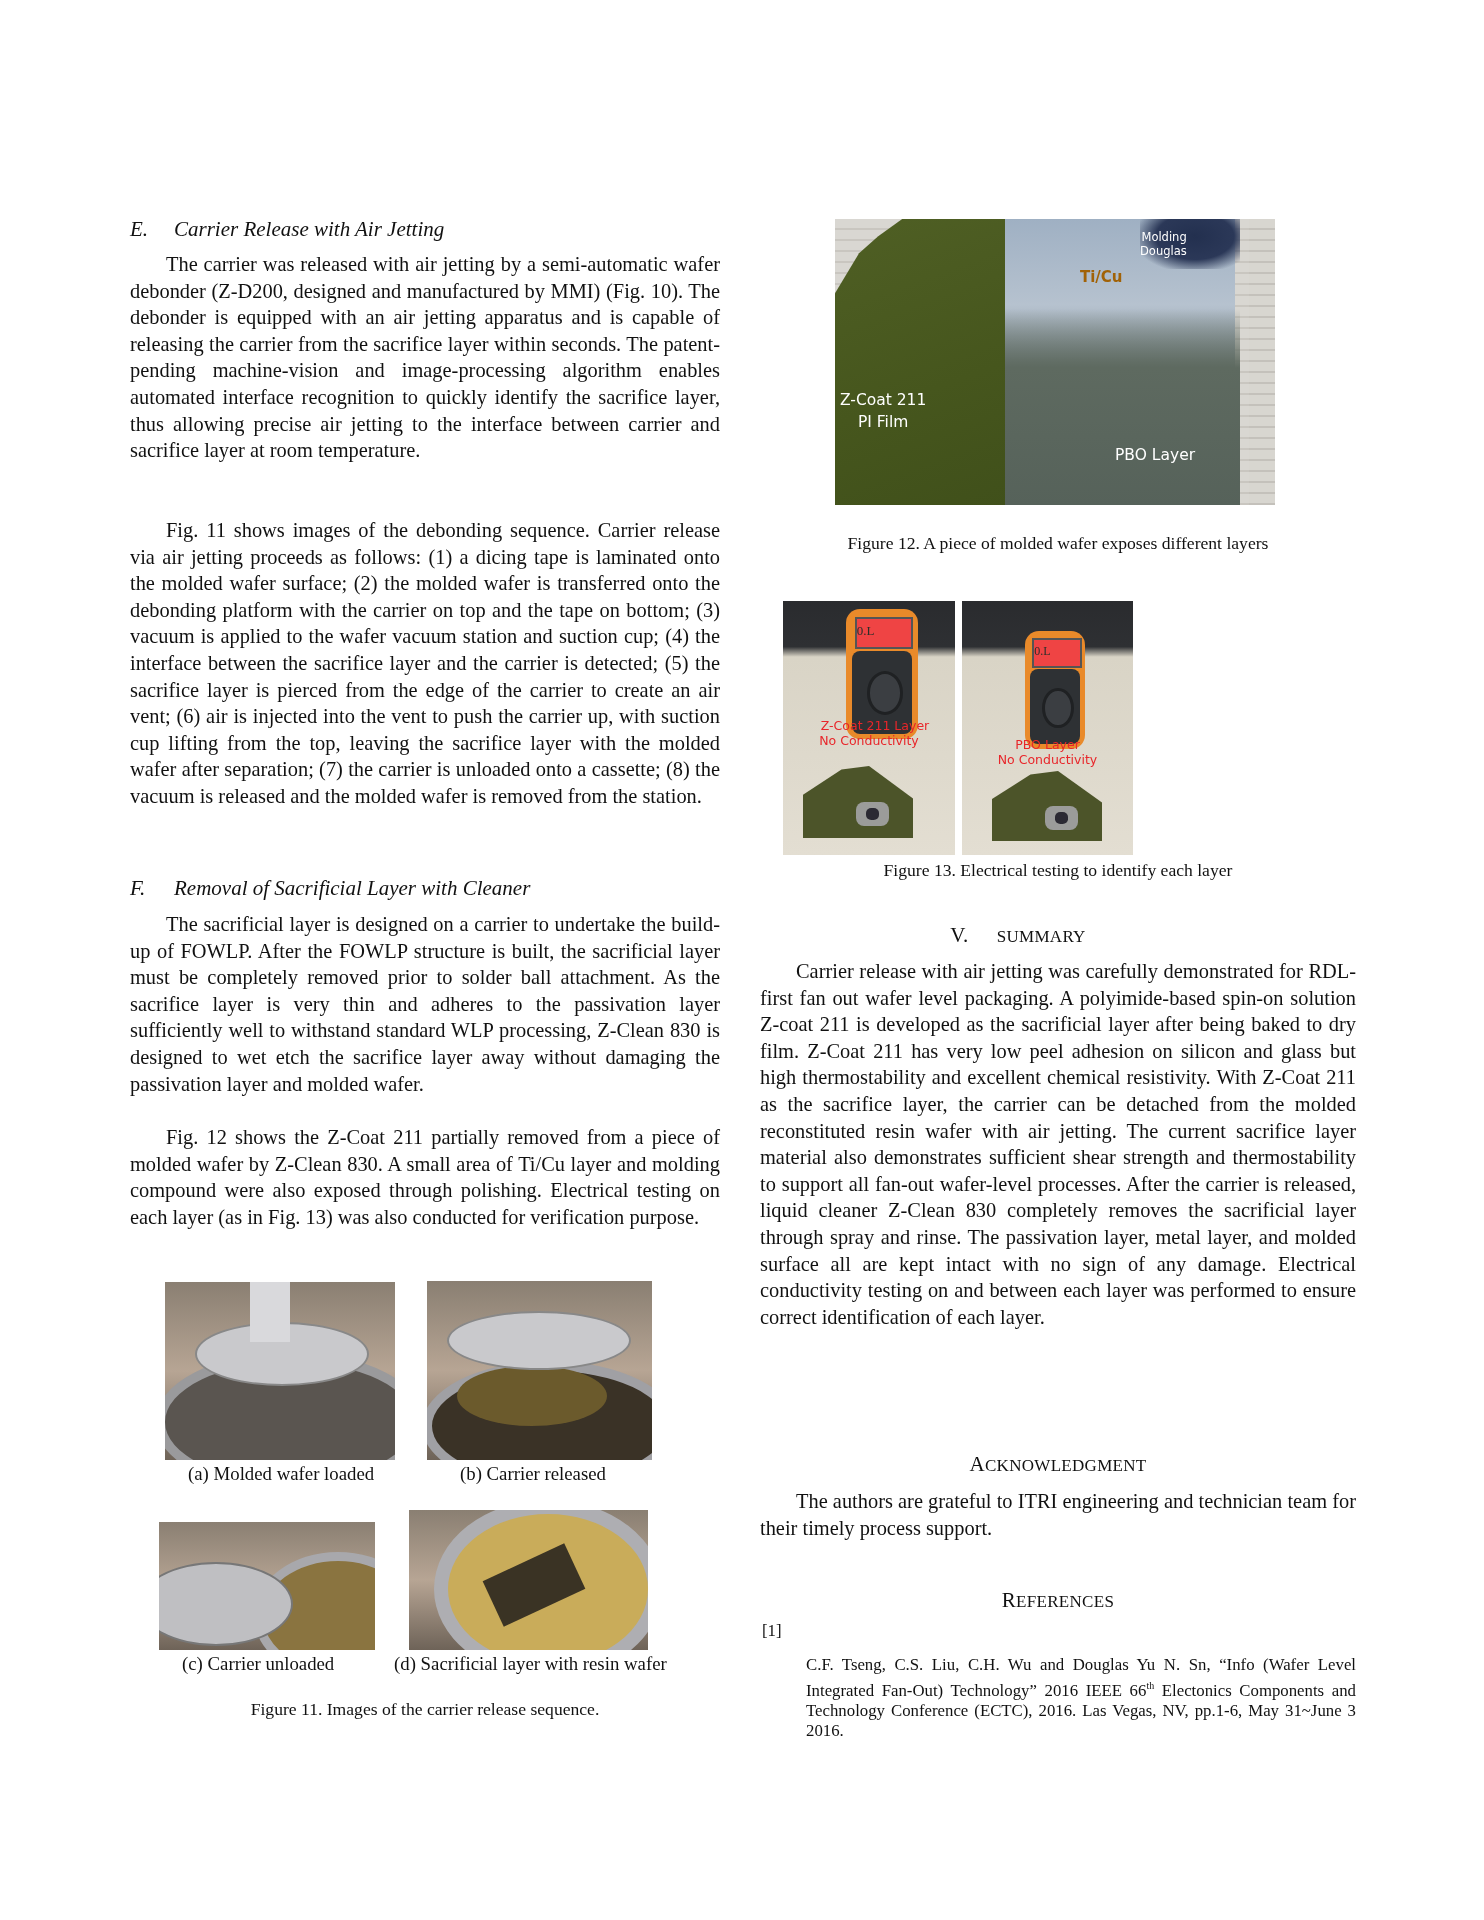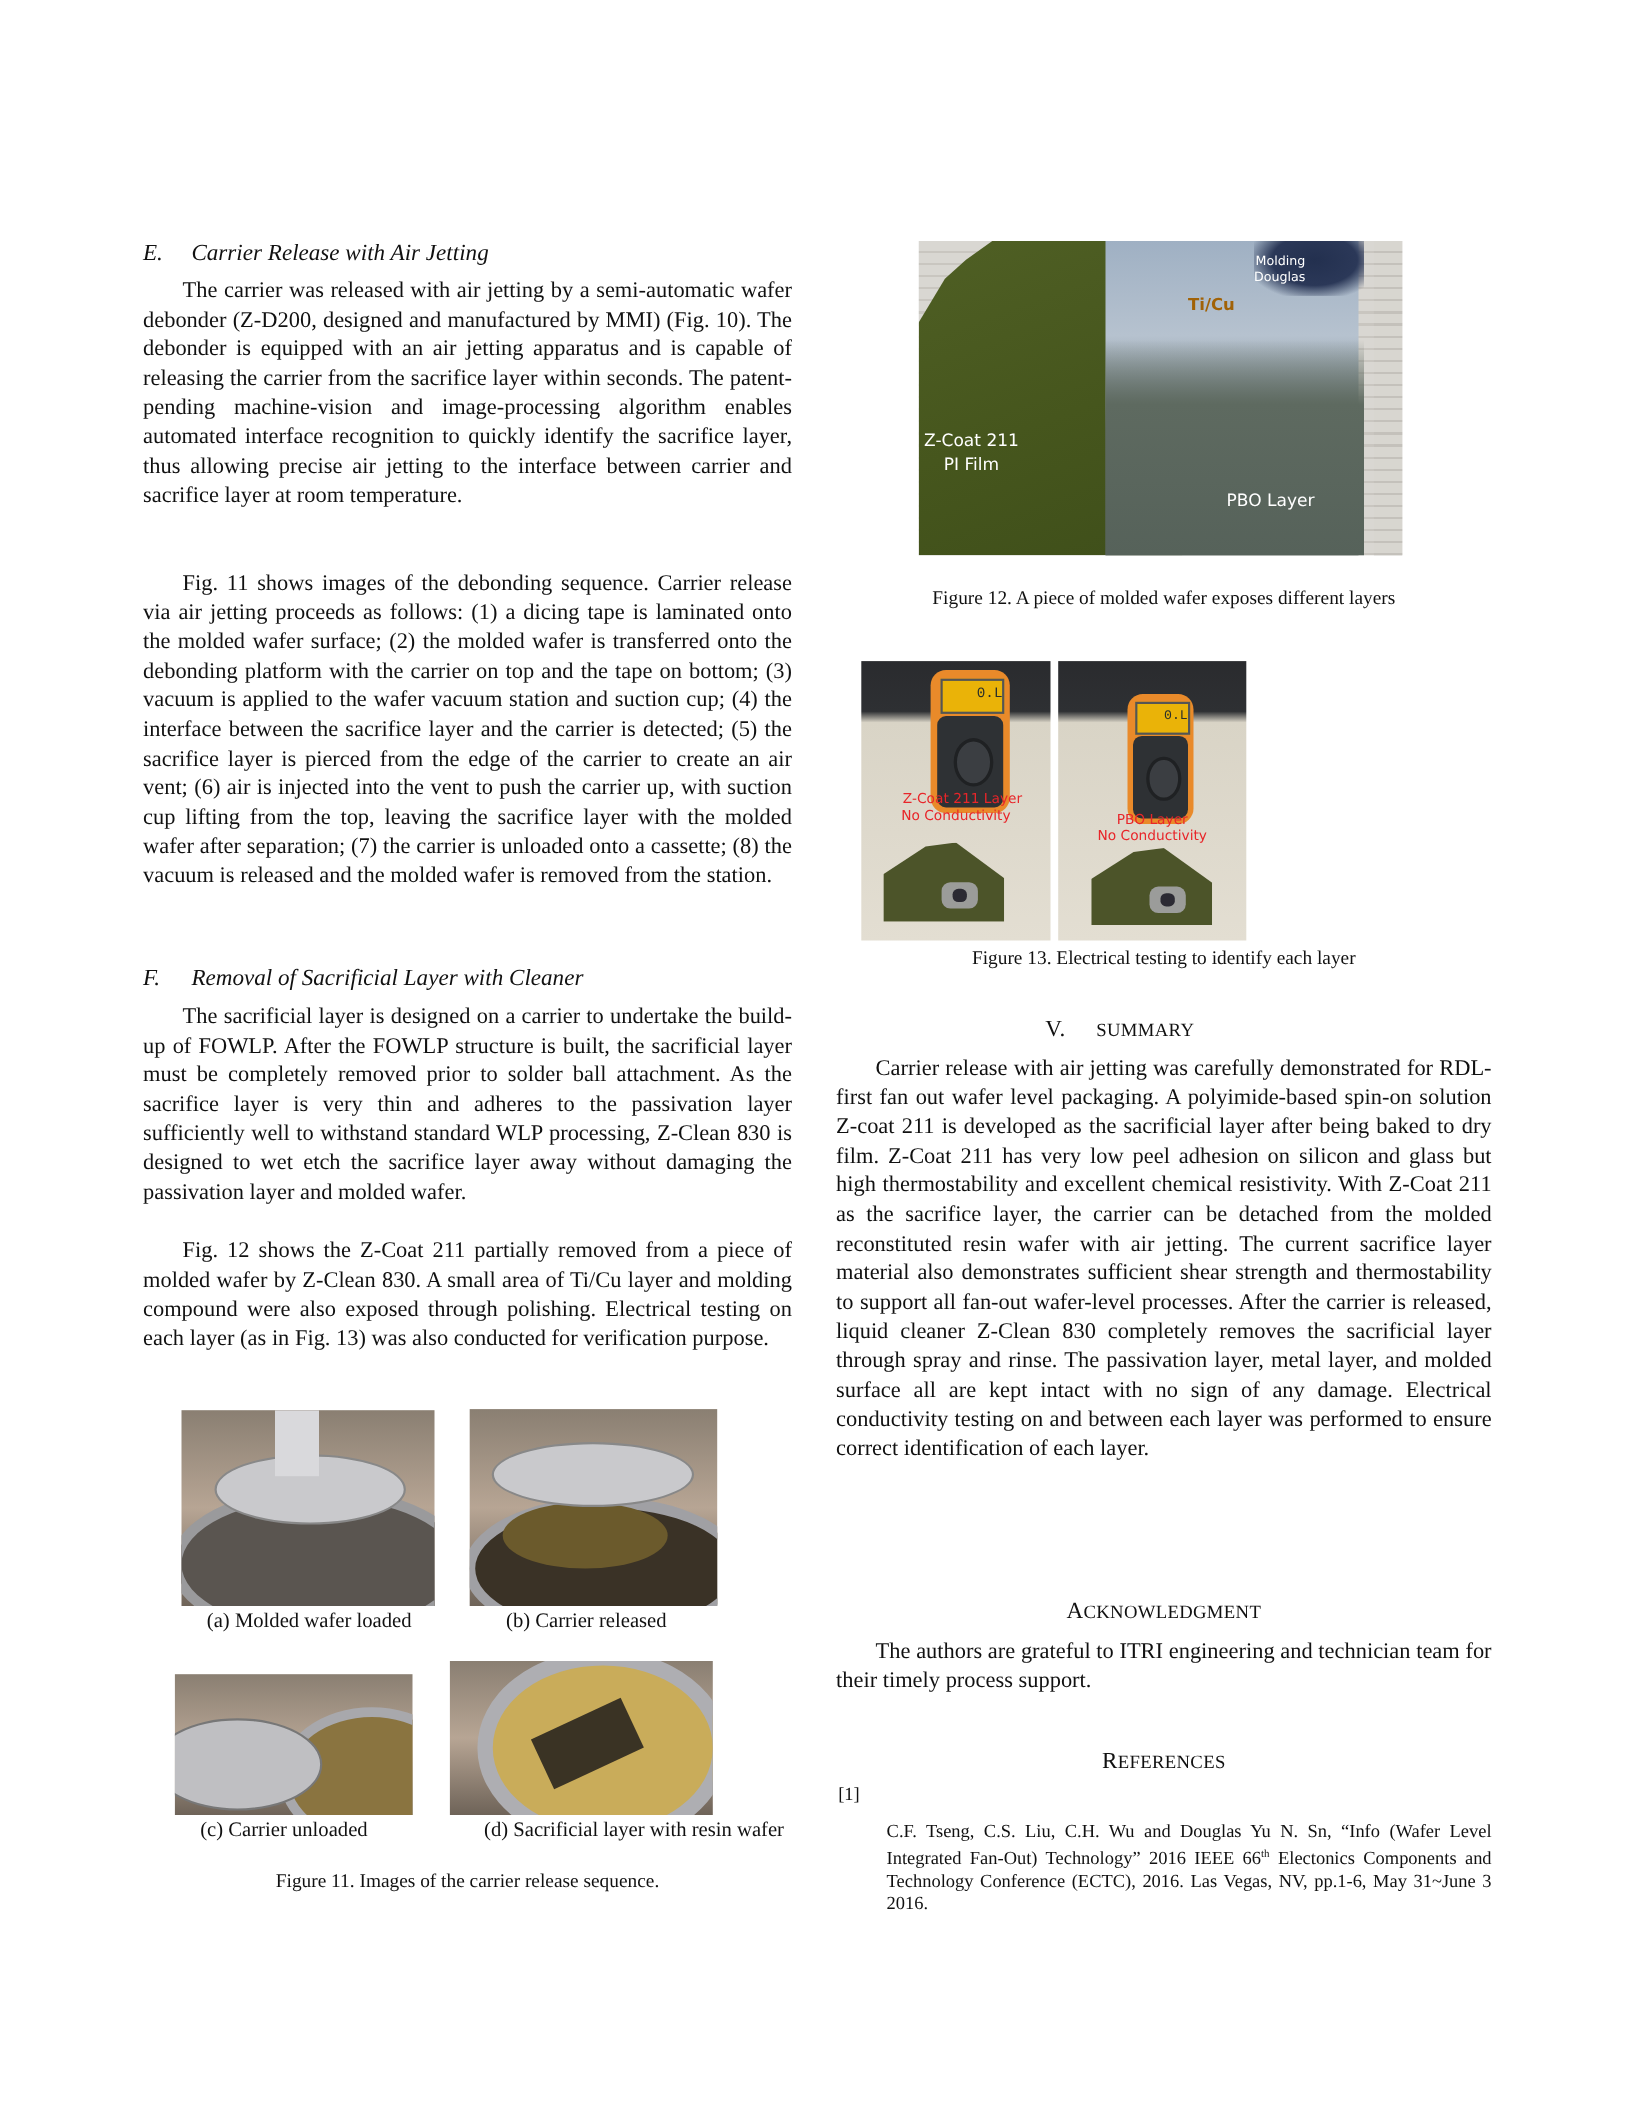--- a/index.html
+++ b/index.html
@@ -49,21 +49,21 @@
   .f12-mold { position: absolute; left: 305px; top: 0; width: 100px; height: 50px;
     background: radial-gradient(ellipse at 55% 35%, #23304f 0%, #2b3858 50%, rgba(60,75,110,0) 80%); }
   .f12-edge { position: absolute; right: 0; top: 0; width: 26px; height: 100%;
     background: repeating-linear-gradient(180deg, #d8d6d0 0 9px, #c4c1bb 9px 11px); }
   .f12-label { position: absolute; font-family: "DejaVu Sans", "Liberation Sans", sans-serif; color: #ffffff; white-space: nowrap; text-align: center; }
 
   
   .f13-panel { position: absolute; top: 0; height: 254px; overflow: hidden;
     background: linear-gradient(180deg, #2a2b2e 0%, #2e3033 18%, #d9d4c6 22%, #e3ded2 100%); }
   .meter { position: absolute; background: #e98a2a; border-radius: 14px; }
-  .meter .screen { position: absolute; left: 12%; top: 6%; width: 76%; height: 22%; background: #eab308; border: 2px solid #555; font-family: Liberation Mono, monospace; color: #2a2f2a; text-align: right; }
+  .meter .screen { position: absolute; left: 12%; top: 6%; width: 76%; height: 22%; background: #ef4444; border: 2px solid #555; font-family: Liberation Serif, serif; color: #2a2f2a; text-align: left; }
   .meter .body { position: absolute; left: 8%; top: 32%; width: 84%; height: 64%; background: #2e3134; border-radius: 8px; }
   .meter .dial { position: absolute; left: 25%; top: 25%; width: 50%; height: 45%; border-radius: 50%; background: #3b3e42; border: 3px solid #1f2123; }
   .wafer { position: absolute; background: #4c5429; clip-path: polygon(0 40%, 35% 5%, 60% 0, 100% 45%, 100% 100%, 0 100%); }
   .wafer .spot { position: absolute; left: 48%; top: 50%; width: 30%; height: 34%; background: #9b9c9a; border-radius: 8px; }
   .wafer .spot::after { content: ""; position: absolute; left: 30%; top: 25%; width: 40%; height: 50%; background: #2b2a33; border-radius: 40%; }
   .f13-text { position: absolute; font-family: "DejaVu Sans", "Liberation Sans", sans-serif; font-size: 12.5px; line-height: 15px; text-align: center; white-space: nowrap; }
 
   
   .photo { position: absolute; overflow: hidden; background: linear-gradient(180deg, #8a7f72 0%, #b7a594 50%, #6e6358 100%); }
   .ring { position: absolute; border-radius: 50%; }
@@ -103,21 +103,21 @@
   <div class="photo" style="left:159px; top:1522px; width:216px; height:128px;">
     <div class="ring" style="left:95px; top:30px; width:150px; height:110px; background:#8a7440; border:9px solid #a8a8ac;"></div>
     <div class="ring" style="left:-20px; top:40px; width:150px; height:80px; background:#bfbfc2; border:2px solid #777;"></div>
   </div>
   <div class="subcap" style="left:182px; top:1653px;">(c) Carrier unloaded</div>
 
   <div class="photo" style="left:409px; top:1510px; width:239px; height:140px;">
     <div class="ring" style="left:25px; top:-10px; width:200px; height:150px; background:#c9ac5a; border:14px solid #aeaeb2;"></div>
     <div style="position:absolute; left:80px; top:50px; width:90px; height:50px; background:#3a3324; transform:rotate(-25deg);"></div>
   </div>
-  <div class="subcap" style="left:440px; top:1653px;">(d) Sacrificial layer with resin wafer</div>
+  <div class="subcap" style="left:394px; top:1653px;">(d) Sacrificial layer with resin wafer</div>
 
   <div class="caption" style="left:130px; width:590px; top:1698px;">Figure 11.  Images of the carrier release sequence.</div>
 </div>
 
 <div class="fig" style="left:835px; top:219px; width:440px; height:286px;">
   <div class="f12-bg"></div>
   <div class="f12-green"></div>
   <div class="f12-blue"></div>
   <div class="f12-blue2"></div>
   <div class="f12-mold"></div>

